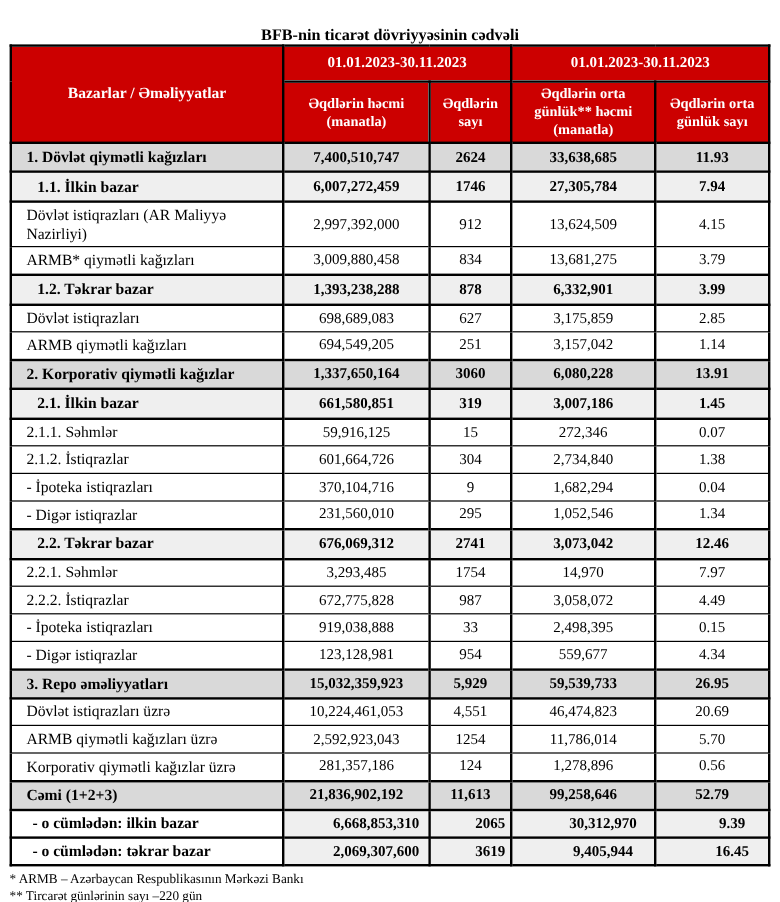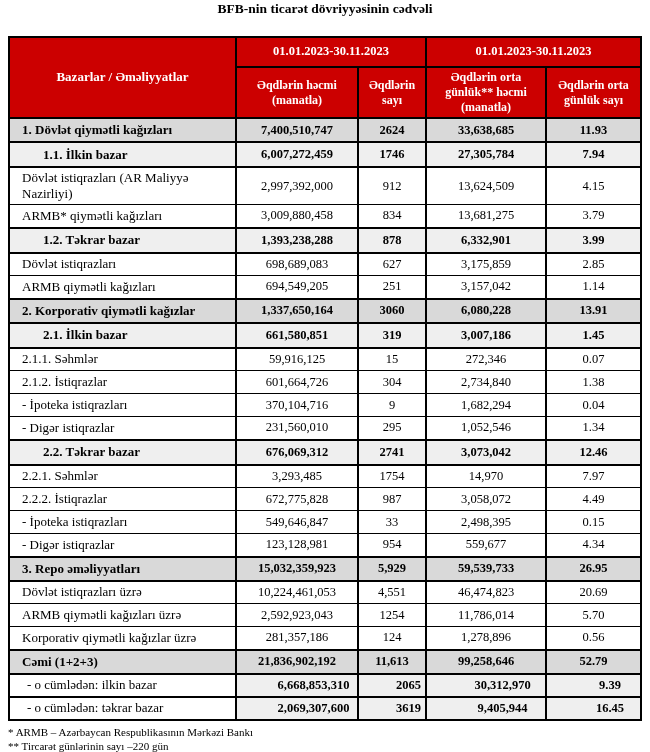--- a/index.html
+++ b/index.html
@@ -15,22 +15,22 @@
     width: 650px; height: 752px;
     background: #FFFFFF;
     font-family: "Liberation Serif", serif;
     color: #000;
   }
   .page { width: 650px; height: 752px; overflow: hidden; }
   .title {
     text-align: center;
     font-weight: bold;
     font-size: 13.5px;
-    padding-top: 1px;
-    margin-bottom: 19px;
+    padding-top: 21px;
+    margin-bottom: 0;
   }
   table.turnover {
     border-collapse: collapse;
     table-layout: fixed;
     width: 632px;
     margin-left: 8px;
     border: 2px solid var(--border-color);
   }
   th, td {
     border: 2px solid var(--border-color);
@@ -49,26 +49,26 @@
   th.corner { font-size: 13px; margin-left: 44px; }
   th.period { font-size: 12.5px; height: 30px; }
   th.colh   { font-size: 12px;  height: 42px; }
   tbody td { font-size: 12.5px; padding: 2px 4px; }
   td.label { text-align: left; padding-left: 12px; font-size: 13px; }
   td.val   { text-align: center; }
   tr.row-section      { background: var(--section-bg); height: 24px; }
   tr.row-section td   { font-weight: bold; border-top-width: 2px; border-bottom-width: 2px; }
   tr.row-subsection    { background: var(--subsection-bg); height: 25px; }
   tr.row-subsection td { font-weight: bold; border-top-width: 2px; border-bottom-width: 2px; }
-  tr.row-subsection td.label { padding-left: 33px; }
+  tr.row-subsection td.label { padding-left: 21px; }
   tr.row-detail, tr.row-detail-dash, tr.row-total-detail { background: #FFFFFF; height: 23px; }
   tr.row-detail td, tr.row-detail-dash td { border-top-width: 1px; border-bottom-width: 1px; }
   tr.row-detail-dash td.label { }
   tr.row-total-detail td { border-top-width: 2px; border-bottom-width: 2px; padding-left: 37px; }
-  tr.row-total-detail td.label { background: #FFFFFF; font-weight: normal; padding-left: 17px; }
+  tr.row-total-detail td.label { background: #FFFFFF; font-weight: bold; padding-left: 17px; }
   tr.row-total-detail td.val { background: var(--subsection-bg); font-weight: bold; }
   .footnotes {
     margin: 4px 0 0 8px;
     font-size: 11px;
     line-height: 1.35;
   }
 </style>
 </head>
 <body>
 
@@ -204,21 +204,21 @@
         </tr>
         <tr class="row-detail">
           <td class="label">2.2.2. İstiqrazlar</td>
           <td class="val">672,775,828</td>
           <td class="val">987</td>
           <td class="val">3,058,072</td>
           <td class="val">4.49</td>
         </tr>
         <tr class="row-detail-dash">
           <td class="label">- İpoteka istiqrazları</td>
-          <td class="val">549,646,847</td>
+          <td class="val">919,038,888</td>
           <td class="val">33</td>
           <td class="val">2,498,395</td>
           <td class="val">0.15</td>
         </tr>
         <tr class="row-detail-dash">
           <td class="label">- Digər istiqrazlar</td>
           <td class="val">123,128,981</td>
           <td class="val">954</td>
           <td class="val">559,677</td>
           <td class="val">4.34</td>

